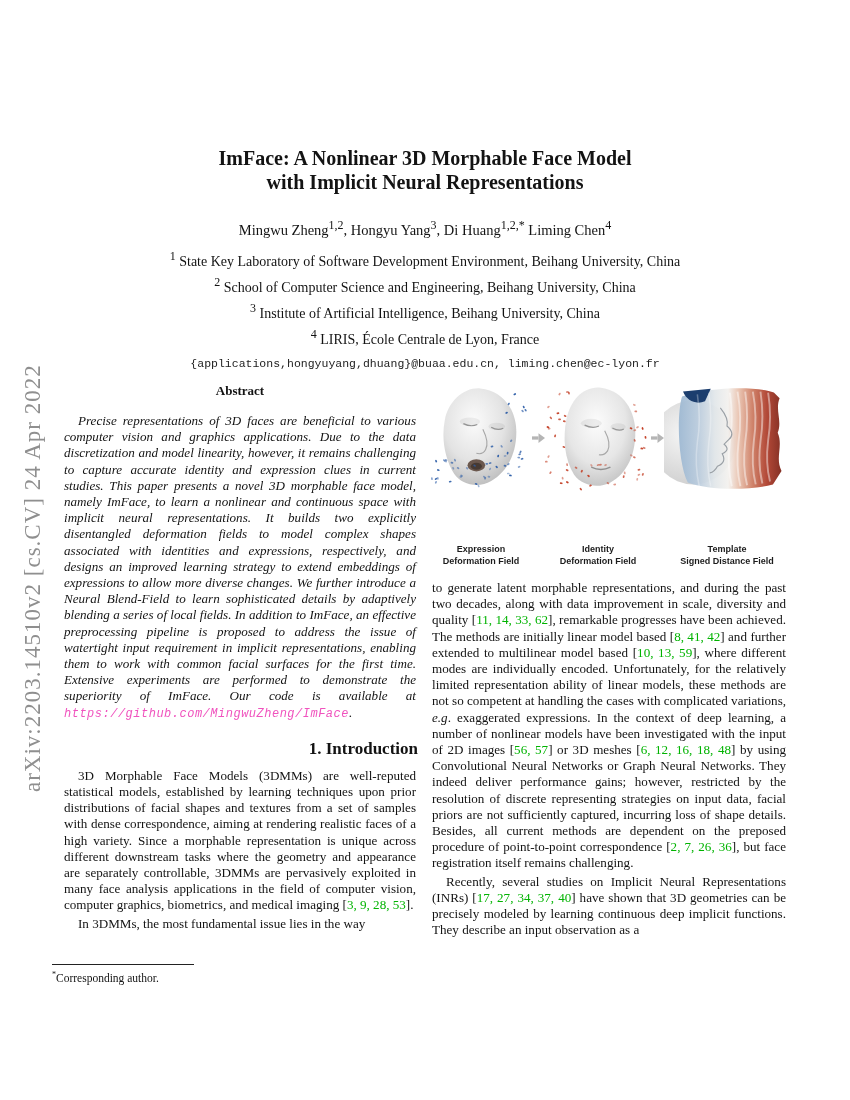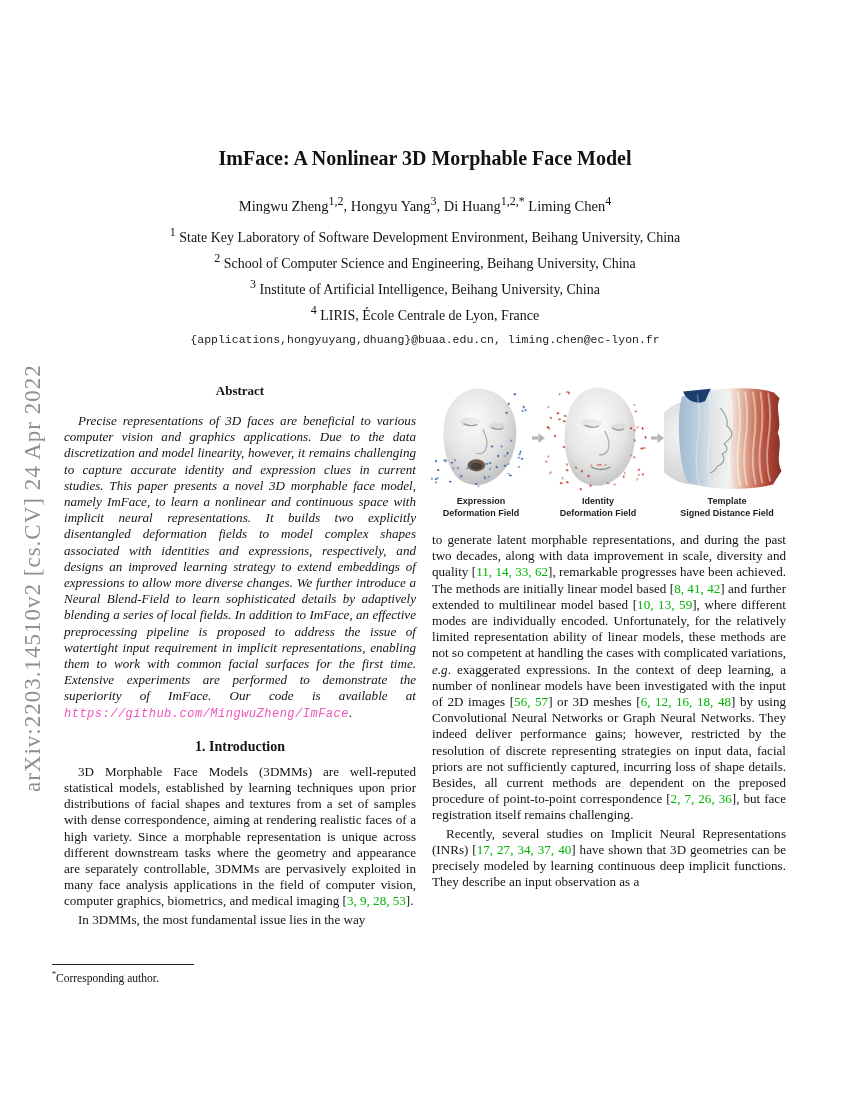--- a/index.html
+++ b/index.html
@@ -23,41 +23,42 @@
   .emails{font-family:"Liberation Mono", monospace;font-size:11.5px;margin-top:7px;color:#222;}
   
   .col-left{position:absolute;left:62px;top:383px;width:356px;}
   .col-right{position:absolute;left:430px;top:383px;width:358px;}
   p{margin:2px;text-align:justify;font-size:13.1px;line-height:16.2px;}
   .indent{text-indent:14px;}
   .abstract-heading{text-align:center;font-weight:bold;font-size:13px;margin:0 0 14px 0;}
   .abstract p{font-style:italic;}
   .url{color:var(--url,#f053be);font-family:"Liberation Mono", monospace;font-style:italic;font-size:12px;text-decoration:none;letter-spacing:.5px;}
   .cite{color:var(--cite,#00b300);}
-  .section-heading{font-size:14px;font-weight:bold;margin:17px 0 9px 0;text-align:center;}
+  .section-heading{font-size:17px;font-weight:bold;margin:17px 0 9px 0;text-align:right;}
   
   .fig-panels{display:flex;align-items:flex-start;justify-content:space-between;}
-  .fig-panel{display:flex;flex-direction:column;align-items:center;}
+  .fig-panel{display:flex;flex-direction:column;align-items:center;gap:48px;}
   .panel-label{font-family:"Liberation Sans", sans-serif;font-weight:bold;font-size:9px;line-height:11.5px;text-align:center;color:var(--label,#1c1c1c);margin-top:3px;}
   .flow-arrow{margin-top:48px;flex:0 0 auto;}
   .fig-caption{font-size:12.2px;line-height:15px;text-align:justify;margin-top:10px;}
   .body-start{margin-top:13px;}
   
   .footnote{position:absolute;left:52px;top:964px;width:356px;font-size:11.5px;}
   .footnote-rule{width:142px;border-top:1px solid #222;margin-bottom:5px;}
   .footnote sup{font-size:8px;}
 </style>
 </head>
 <body>
 
 <div class="arxiv-strip">arXiv:2203.14510v2  [cs.CV]  24 Apr 2022</div>
 
 <div class="header">
   <div class="title">
     <div>ImFace: A Nonlinear 3D Morphable Face Model</div>
+    <div>with Implicit Neural Representations</div>
   </div>
   <div class="authors">
     <span><span>Mingwu Zheng</span><sup>1,2</sup><span>, </span></span><span><span>Hongyu Yang</span><sup>3</sup><span>, </span></span><span><span>Di Huang</span><sup>1,2,*</sup><span> </span></span><span><span>Liming Chen</span><sup>4</sup></span>
   </div>
   <div class="affil"><sup>1</sup> <span>State Key Laboratory of Software Development Environment, Beihang University, China</span></div>
   <div class="affil"><sup>2</sup> <span>School of Computer Science and Engineering, Beihang University, China</span></div>
   <div class="affil"><sup>3</sup> <span>Institute of Artificial Intelligence, Beihang University, China</span></div>
   <div class="affil"><sup>4</sup> <span>LIRIS, École Centrale de Lyon, France</span></div>
   <div class="emails">{applications,hongyuyang,dhuang}@buaa.edu.cn,  liming.chen@ec-lyon.fr</div>
 </div>

